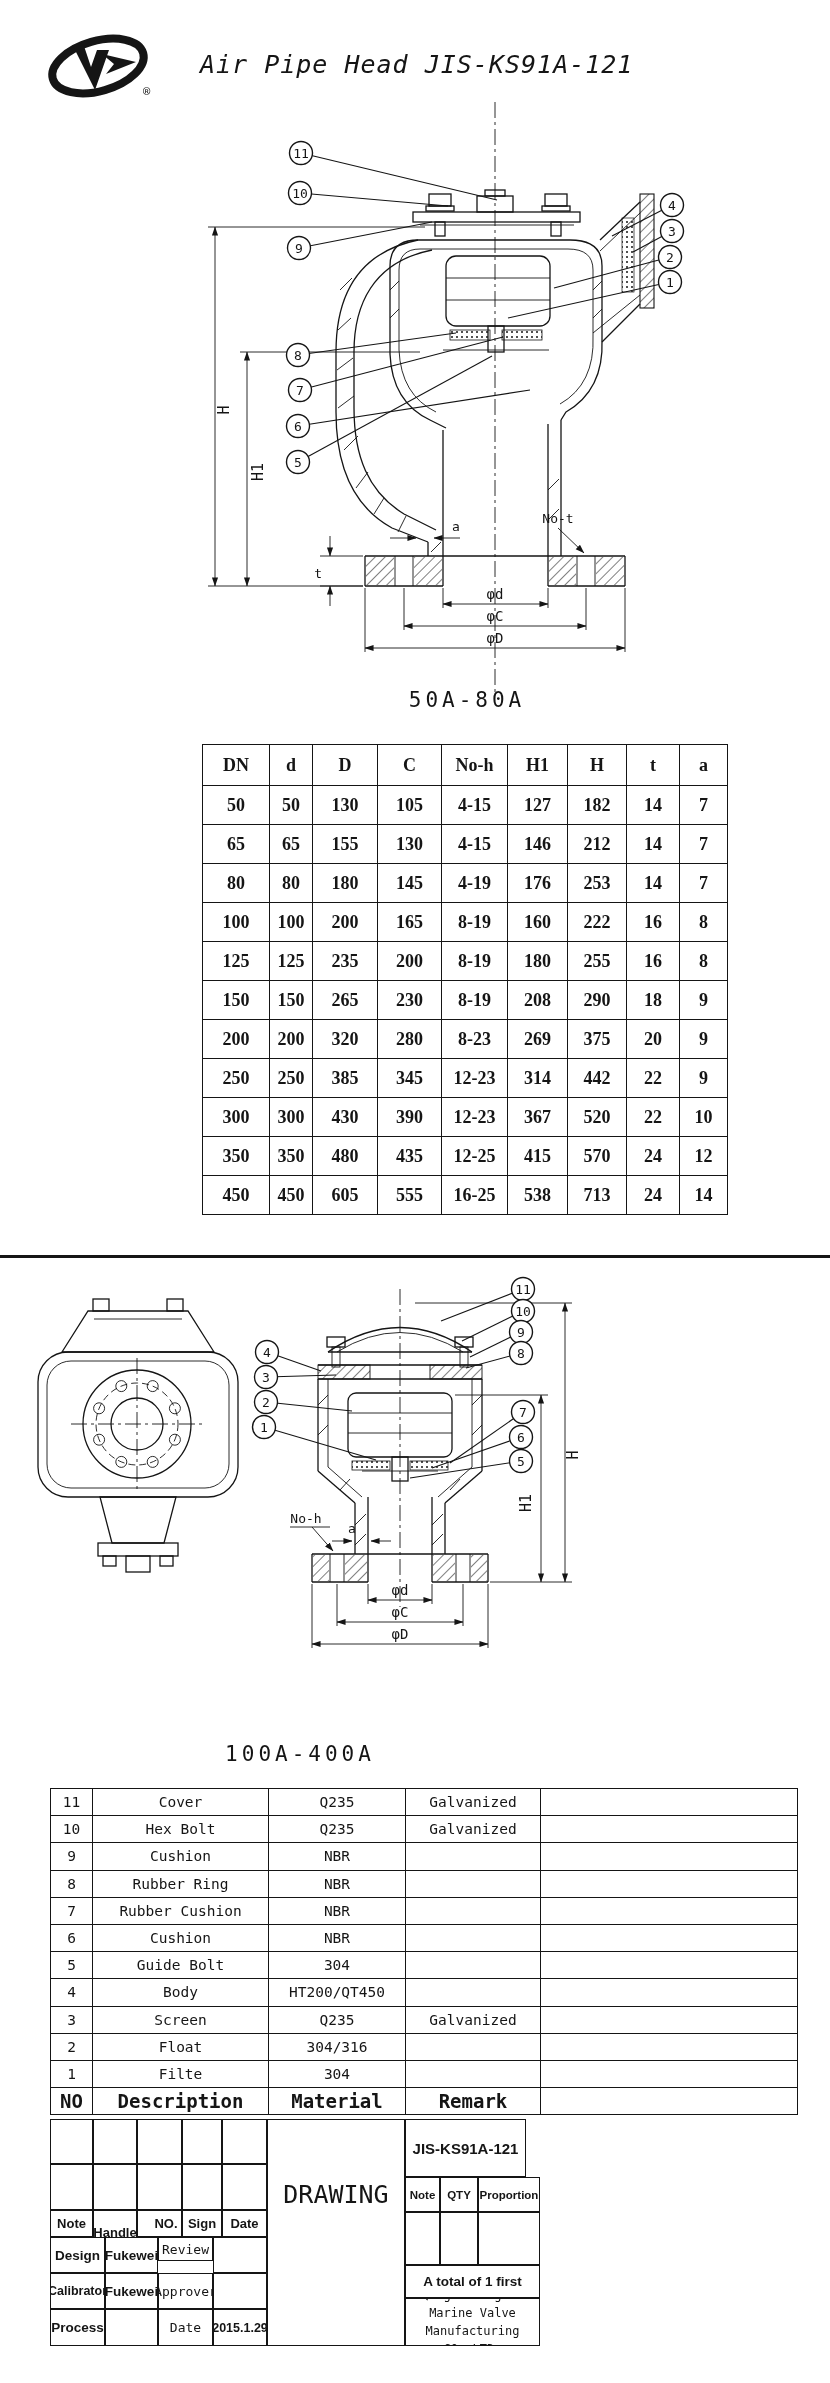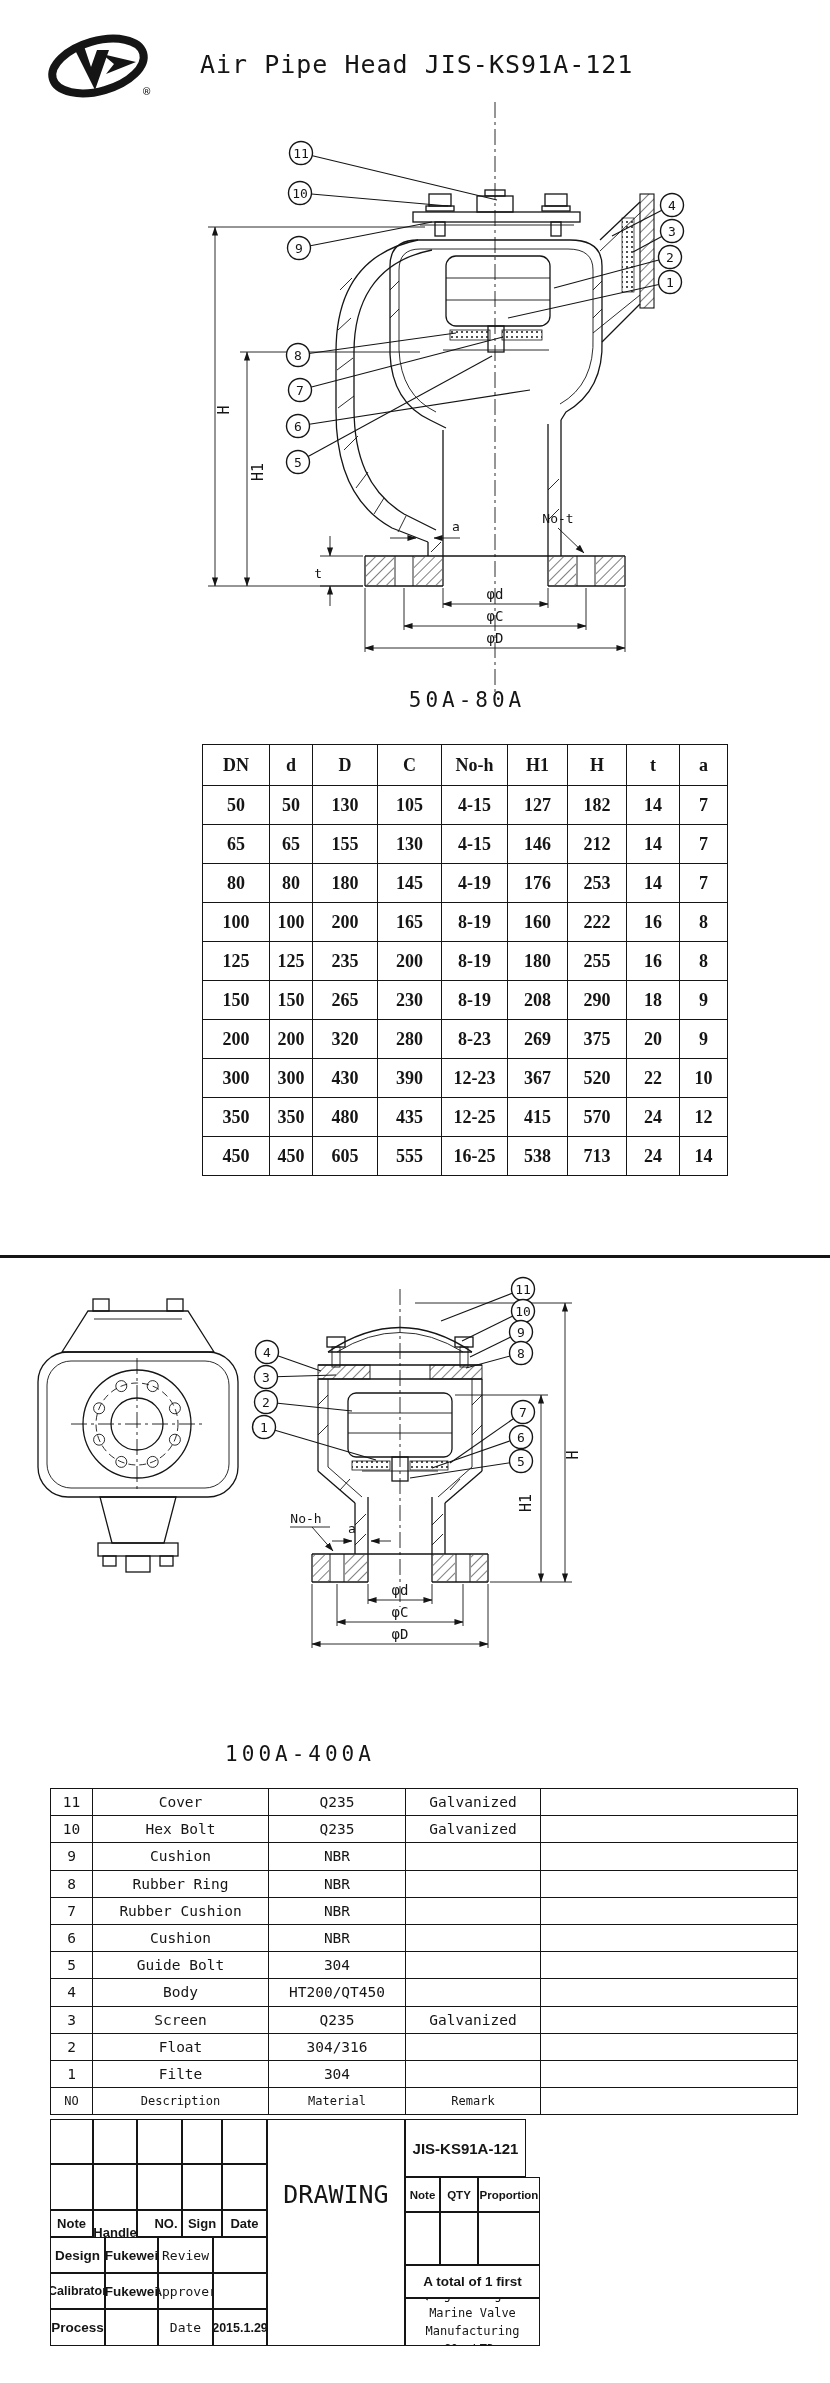--- a/index.html
+++ b/index.html
@@ -1,37 +1,37 @@
 <!DOCTYPE html>
 <html><head>
 <meta charset="utf-8">
 <style>
   html,body{margin:0;padding:0;background:#fff;}
   .sheet{position:relative;width:830px;height:2383px;background:#ffffff;
          font-family:"DejaVu Sans Mono",monospace;color:#151515;overflow:hidden;}
   .abs{position:absolute;}
-  .page-title{font-size:25px;letter-spacing:1px;white-space:nowrap;}
+  .page-title{font-size:25px;letter-spacing:1px;white-space:nowrap;font-style:italic;}
   .caption{font-size:21px;letter-spacing:4px;text-align:center;white-space:nowrap;}
   svg{display:block;}
   svg .ln{stroke:#151515;stroke-width:1.3;fill:none;}
   svg .thin{stroke:#151515;stroke-width:0.9;fill:none;}
   svg .cl{stroke:#151515;stroke-width:0.9;fill:none;stroke-dasharray:16 4 3 4;}
   svg .dash{stroke:#151515;stroke-width:0.9;fill:none;stroke-dasharray:7 4;}
   svg text{fill:#151515;font-family:"DejaVu Sans Mono",monospace;}
   svg .dt{font-size:15px;}
   svg .phit{font-size:14px;}
   svg .small{font-size:13px;}
   .dimtab{border-collapse:collapse;table-layout:fixed;width:440px;
           font-family:"Liberation Serif",serif;font-weight:700;font-size:18px;text-align:center;}
   .dimtab th,.dimtab td{border:1.5px solid #151515;padding:0;height:38px;overflow:hidden;}
   .dimtab thead th{height:40px;}
   .ptab{border-collapse:collapse;table-layout:fixed;width:747px;font-size:14.5px;text-align:center;}
   .ptab td{border:1.1px solid #151515;padding:0;height:26.2px;overflow:hidden;
            font-family:"DejaVu Sans Mono",monospace;}
-  .ptab tr.foot td{font-size:12px;}
+  .ptab tr.foot td{font-size:19px;font-weight:bold;}
   .tb{position:absolute;left:50px;top:2119px;width:490px;height:227px;}
   .tc{position:absolute;box-sizing:border-box;border:1px solid #151515;background:#fff;
       display:flex;align-items:center;justify-content:center;text-align:center;overflow:hidden;}
   .bs{font-family:"Liberation Sans",sans-serif;font-weight:700;}
   .mono{font-family:"DejaVu Sans Mono",monospace;}
   .divider{position:absolute;left:0;width:830px;height:3px;background:#151515;}
 </style>
 </head>
 <body>
 
@@ -308,20 +308,31 @@
         </tr>
         <tr>
           <td>200</td>
           <td>200</td>
           <td>320</td>
           <td>280</td>
           <td>8-23</td>
           <td>269</td>
           <td>375</td>
           <td>20</td>
+          <td>9</td>
+        </tr>
+        <tr>
+          <td>250</td>
+          <td>250</td>
+          <td>385</td>
+          <td>345</td>
+          <td>12-23</td>
+          <td>314</td>
+          <td>442</td>
+          <td>22</td>
           <td>9</td>
         </tr>
         <tr>
           <td>300</td>
           <td>300</td>
           <td>430</td>
           <td>390</td>
           <td>12-23</td>
           <td>367</td>
           <td>520</td>
@@ -635,21 +646,21 @@
     <div class="tc" style="left:172px;top:45px;width:45px;height:46px;"></div>
 
     <div class="tc bs" style="left:0;top:91px;width:43px;height:27px;font-size:13px;">Note</div>
     <div class="tc bs" style="left:43px;top:91px;width:44px;height:44px;font-size:13px;">Handle</div>
     <div class="tc bs" style="left:87px;top:91px;width:45px;height:27px;font-size:13px;padding-left:13px;">NO.</div>
     <div class="tc bs" style="left:132px;top:91px;width:40px;height:27px;font-size:13px;">Sign</div>
     <div class="tc bs" style="left:172px;top:91px;width:45px;height:27px;font-size:13px;">Date</div>
 
     <div class="tc bs" style="left:0;top:118px;width:55px;height:36px;font-size:13.5px;">Design</div>
     <div class="tc bs" style="left:55px;top:118px;width:53px;height:36px;font-size:13.5px;">Fukewei</div>
-    <div class="tc mono" style="left:108px;top:118px;width:55px;height:36px;font-size:13px;">Review</div>
+    <div class="tc mono" style="left:108px;top:118px;width:55px;height:24px;font-size:13px;">Review</div>
     <div class="tc" style="left:163px;top:118px;width:54px;height:36px;"></div>
 
     <div class="tc bs" style="left:0;top:154px;width:55px;height:36px;font-size:12.5px;">Calibrator</div>
     <div class="tc bs" style="left:55px;top:154px;width:53px;height:36px;font-size:13.5px;">Fukewei</div>
     <div class="tc mono" style="left:108px;top:154px;width:55px;height:36px;font-size:13px;">Approver</div>
     <div class="tc" style="left:163px;top:154px;width:54px;height:36px;"></div>
 
     <div class="tc bs" style="left:0;top:190px;width:55px;height:37px;font-size:13.5px;">Process</div>
     <div class="tc" style="left:55px;top:190px;width:53px;height:37px;"></div>
     <div class="tc mono" style="left:108px;top:190px;width:55px;height:37px;font-size:13px;">Date</div>

